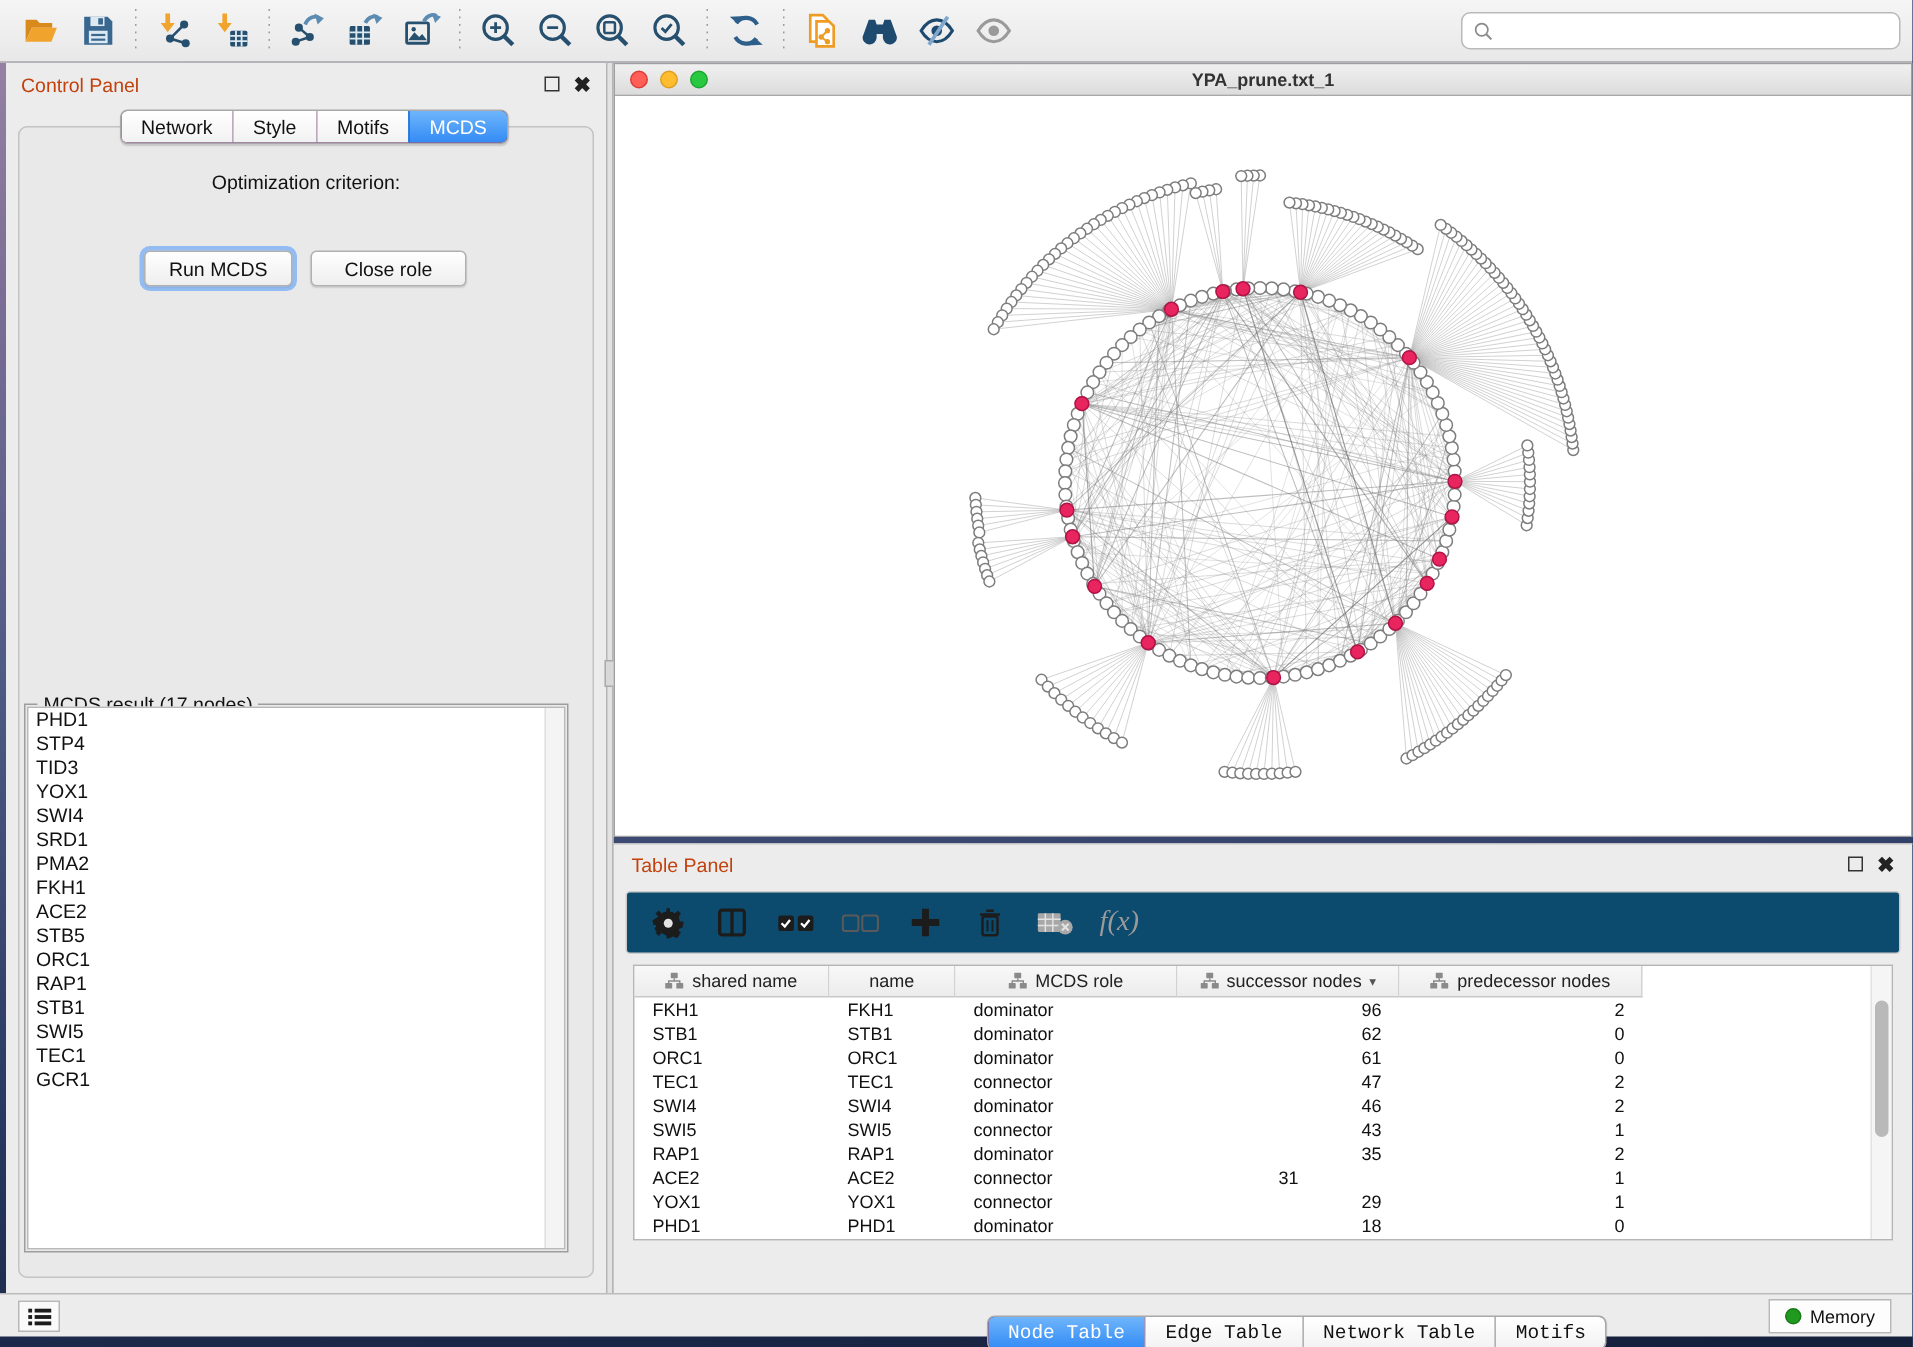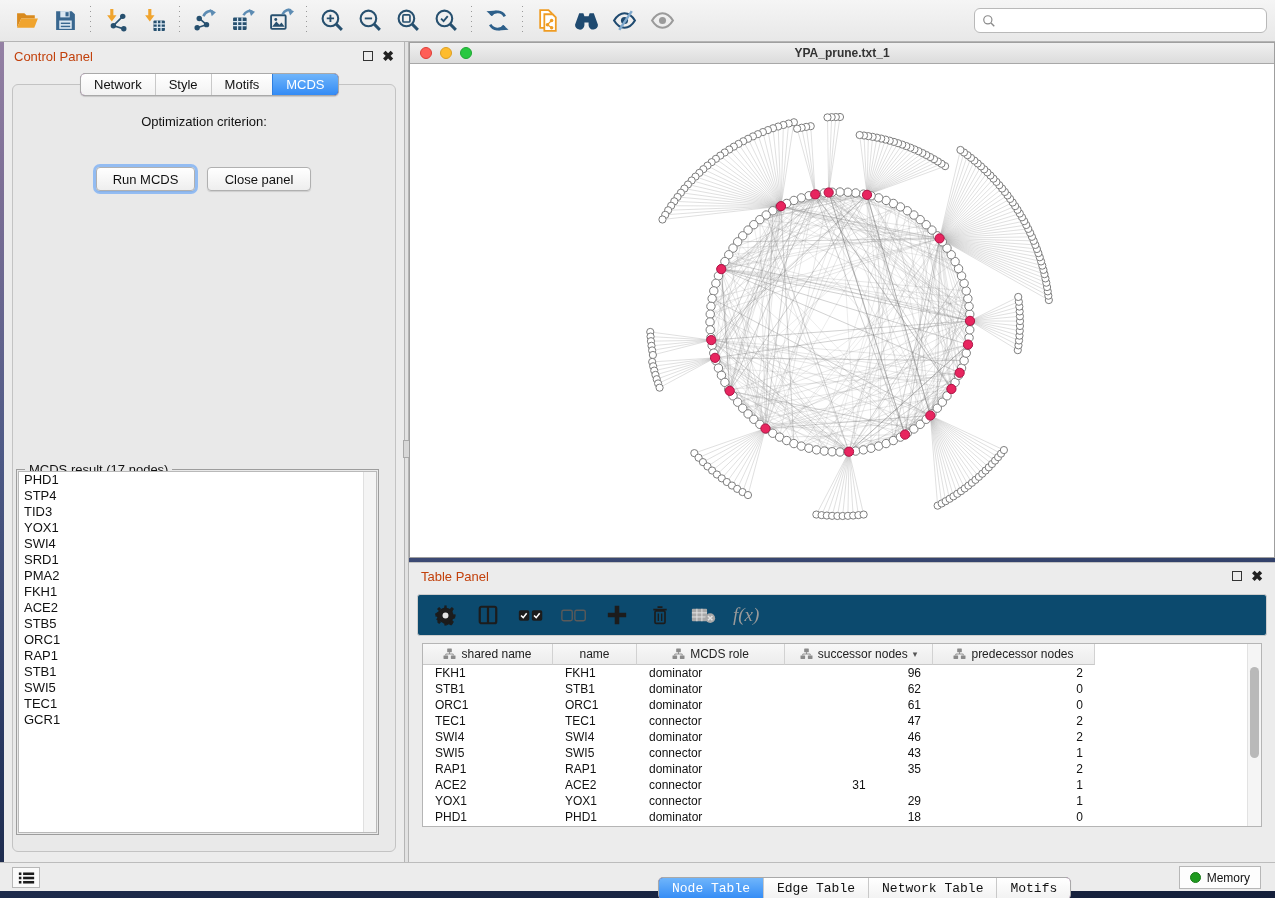--- a/index.html
+++ b/index.html
@@ -293,21 +293,21 @@
   <div class="cp-card"></div>
   <div class="seg-tabs cp-tabs" id="cp-tabs">
       <span class="seg">Network</span>
       <span class="seg">Style</span>
       <span class="seg">Motifs</span>
       <span class="seg active">MCDS</span>
     </div>
 
   <div class="opt-label">Optimization criterion:</div>
   <button class="mac-btn btn-run">Run MCDS</button>
-  <button class="mac-btn btn-closep">Close panel</button>
+  <button class="mac-btn btn-closep">Close role</button>
 
   <div class="groupbox">
     <div class="frame"></div>
     <span class="legend">MCDS result (17 nodes)</span>
     <div class="mcds-list" id="mcds-list">
       <div class="mcds-scroll"></div>
     <div class="mcds-item">PHD1</div>
         <div class="mcds-item">STP4</div>
         <div class="mcds-item">TID3</div>
         <div class="mcds-item">YOX1</div>

